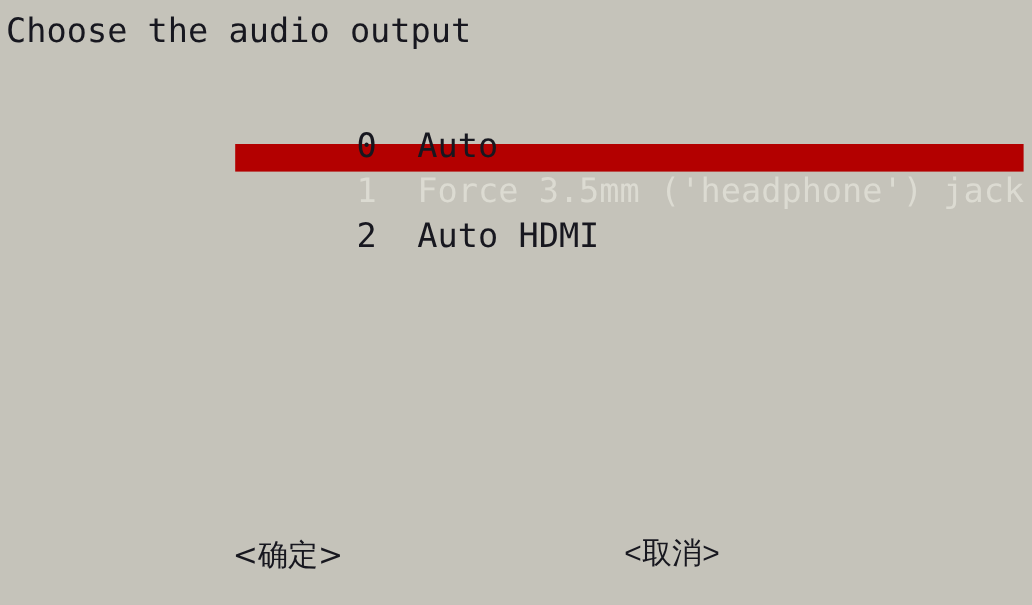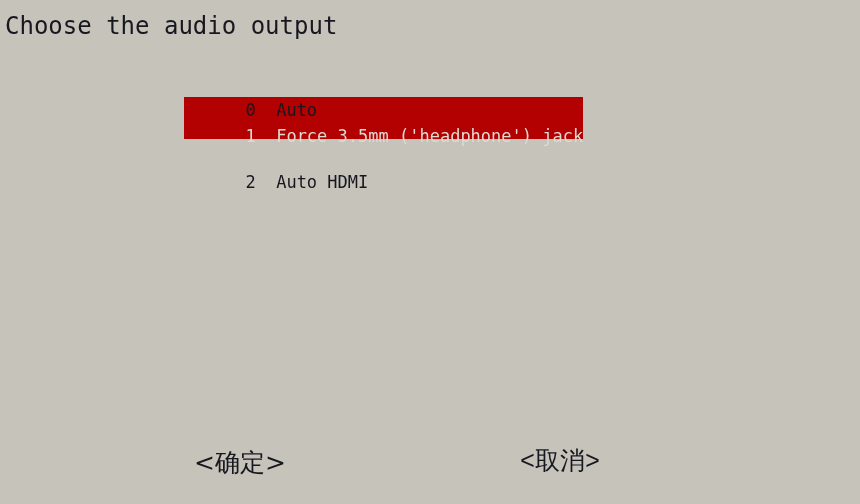--- a/index.html
+++ b/index.html
@@ -24,49 +24,49 @@
     width: 860px;
     height: 504px;
     background: #c5c3ba;
   }
 
   
   #prompt {
     position: absolute;
     left: 5px;
     top: 12px;
-    font-size: 24px;
+    font-size: 28px;
     line-height: 28px;
     letter-spacing: 0px;
     color: #17171f;
     white-space: pre;
   }
 
   
   #menu {
     position: absolute;
     left: 184px;
     top: 68px;
     width: 520px;
   }
   .menu-row {
     height: 28px;
     line-height: 28px;
-    font-size: 17px;
+    font-size: 28px;
     color: #17171f;
     white-space: pre;
     display: block;
     width: max-content;
     padding: 0;
-    margin: 0;
+    margin: 12px;
   }
   .menu-row.selected {
     background: #b30000;
     color: #dcdbd2;
-    height: 42px;
+    height: 23px;
     line-height: 26px;
     margin-top: 1px;
     margin-bottom: 1px;
   }
   .menu-index {
     white-space: pre;
   }
   .menu-label {
     white-space: pre;
   }

